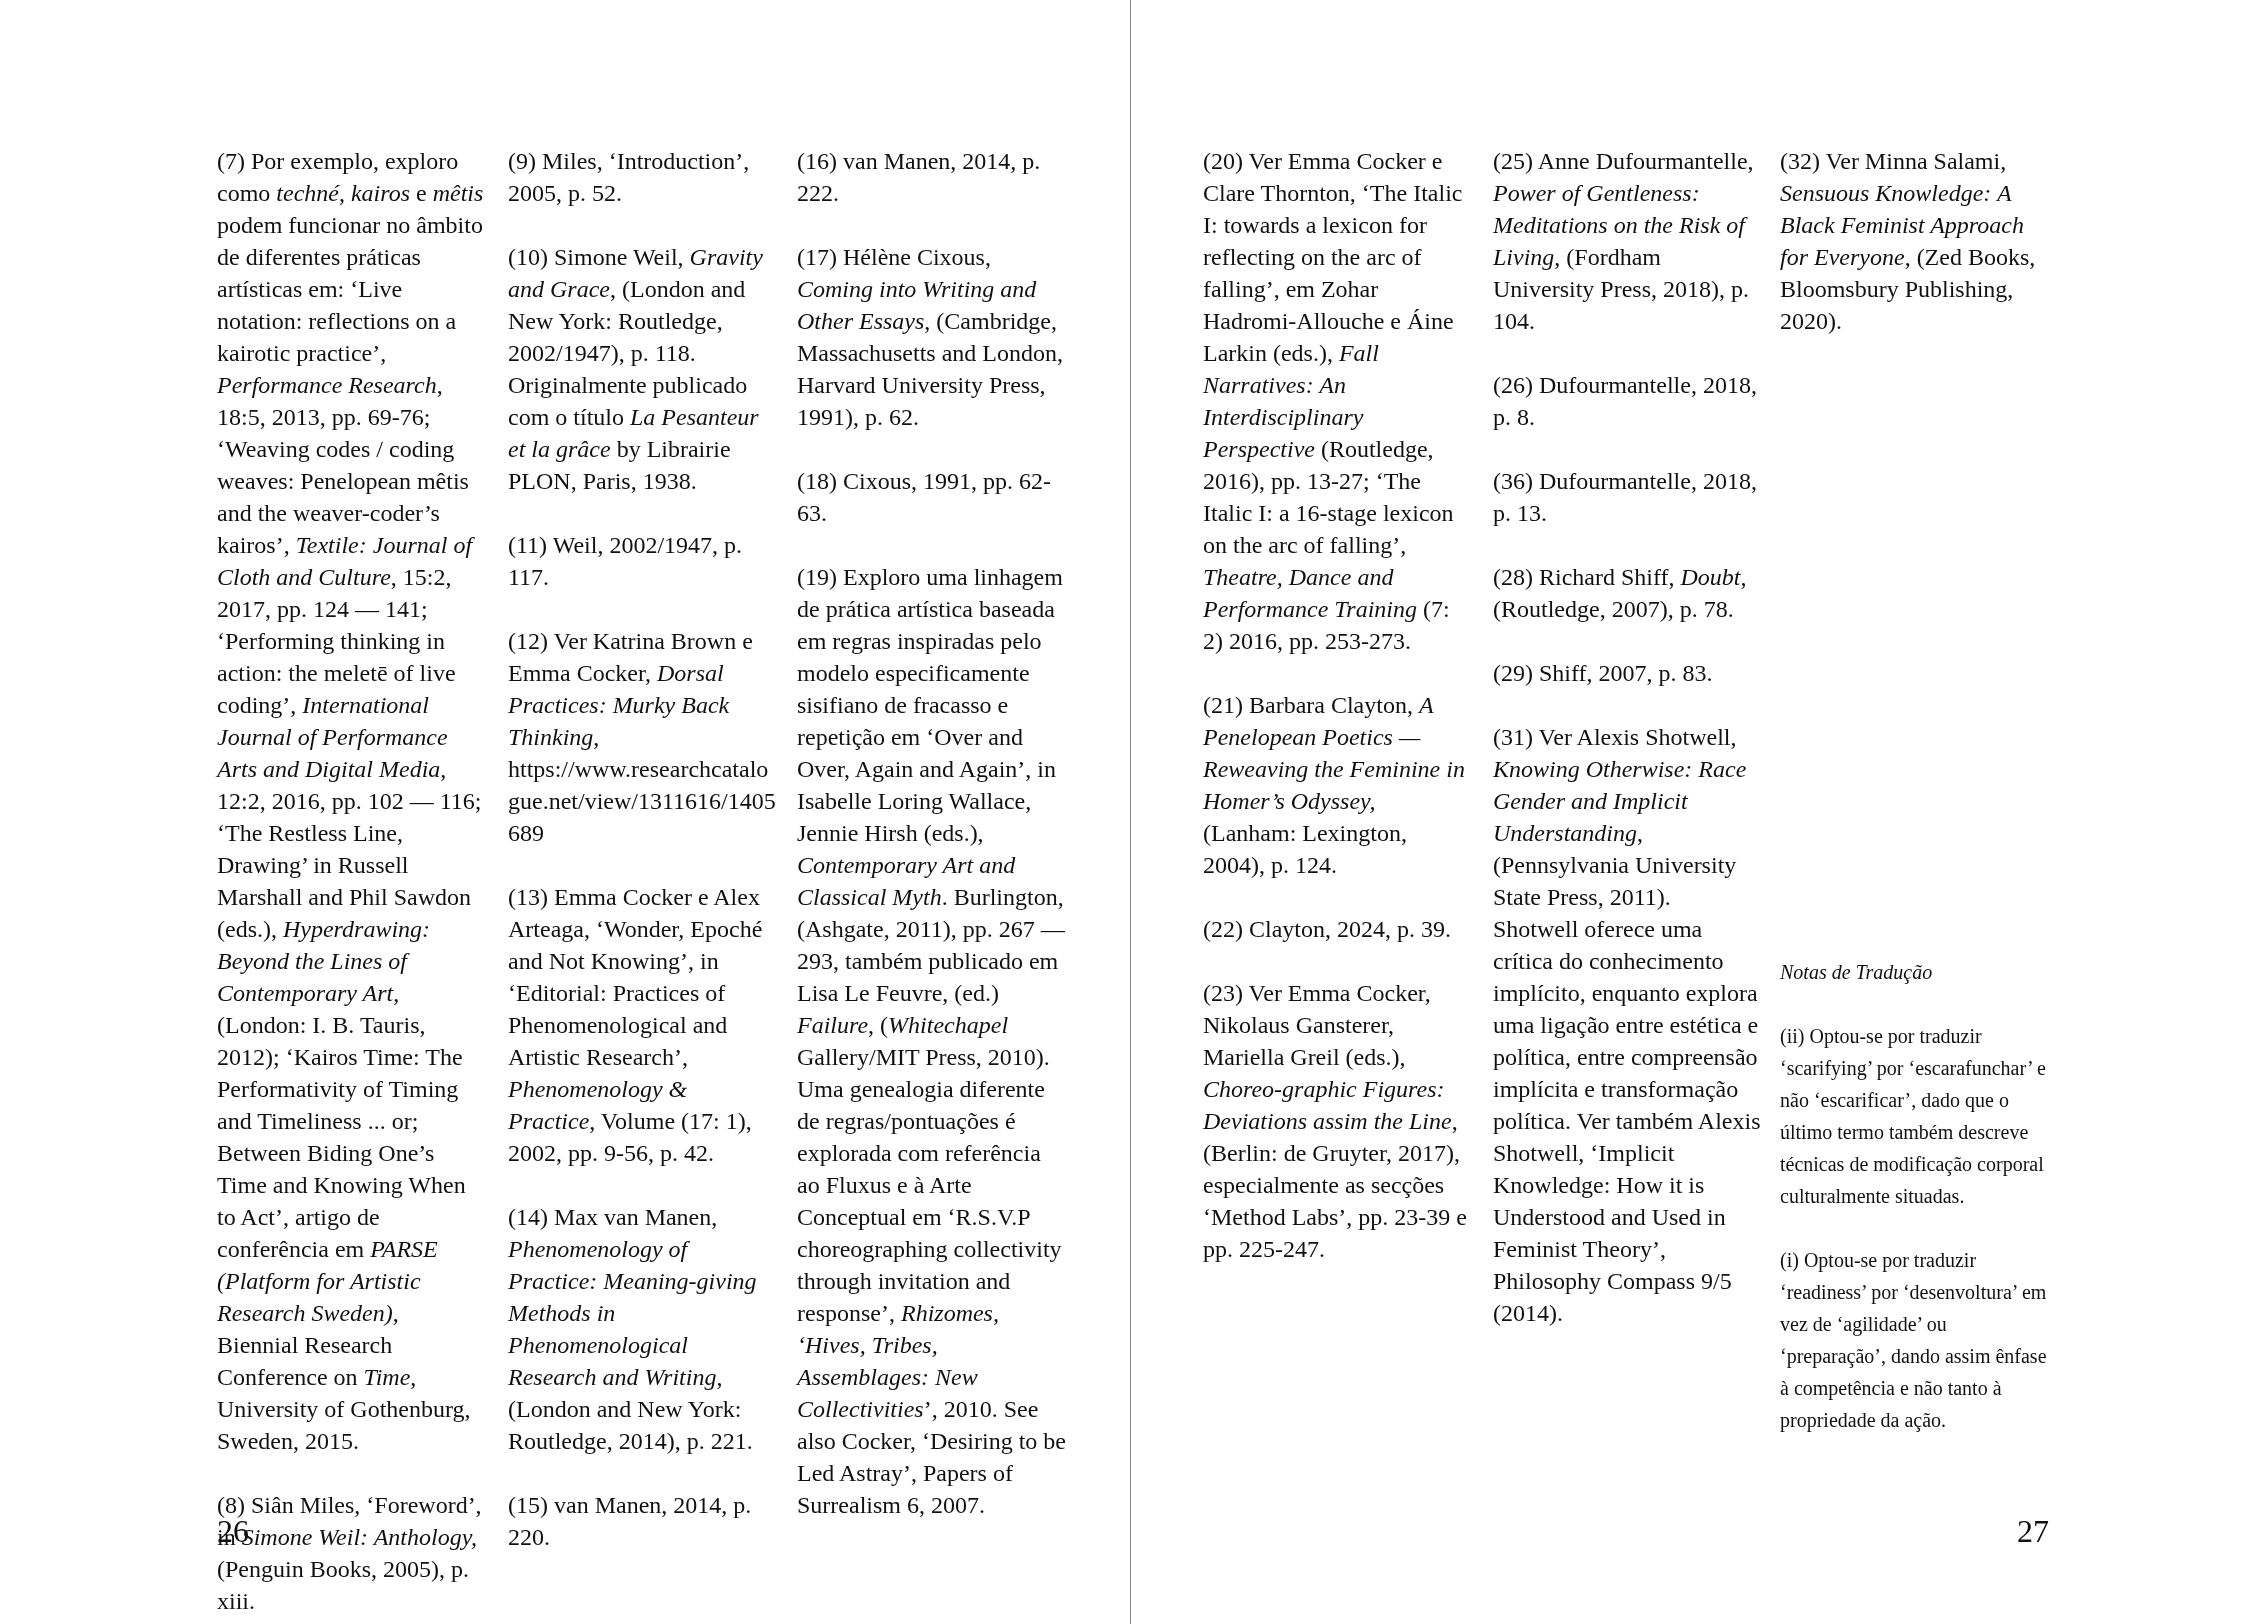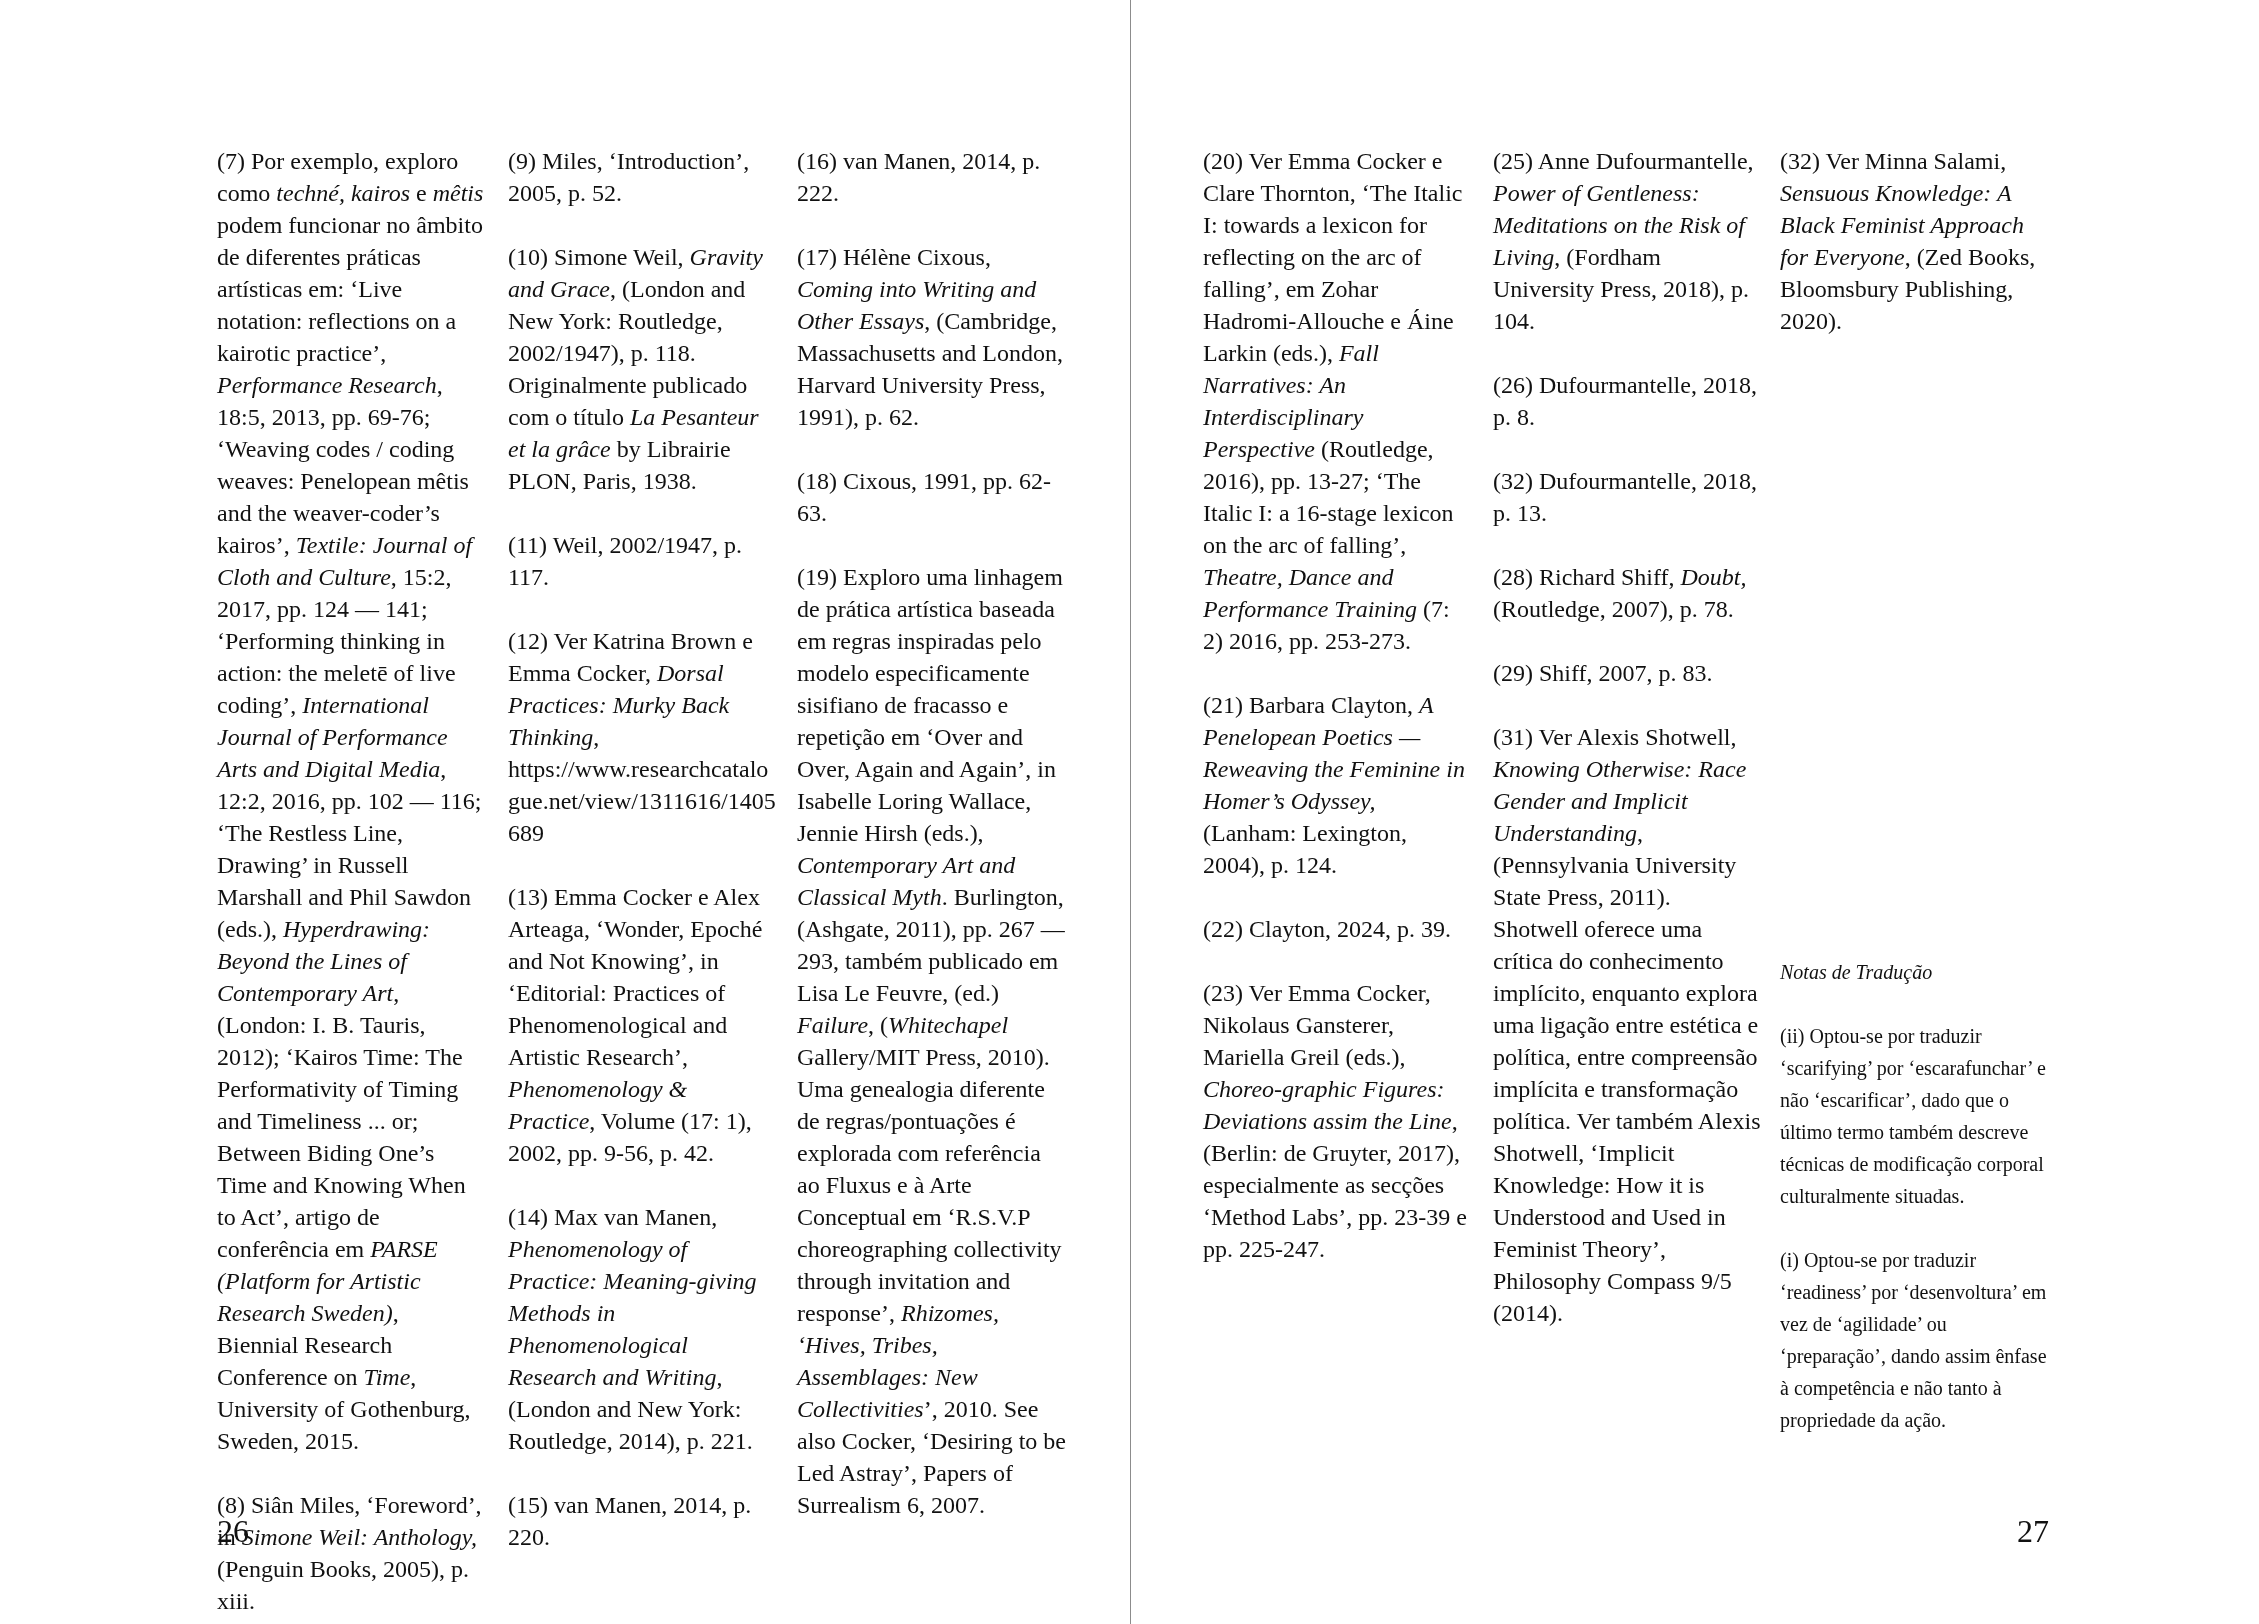--- a/index.html
+++ b/index.html
@@ -90,21 +90,21 @@
   <div>
     <div class="notes-col col4">
         <p class="note"><span>(20) Ver Emma Cocker e Clare Thornton, ‘The Italic I: towards a lexicon for reflecting on the arc of falling’, em Zohar Hadromi-Allouche e Áine Larkin (eds.), </span><em>Fall Narratives: An Interdisciplinary Perspective</em><span> (Routledge, 2016), pp. 13-27; ‘The Italic I: a 16-stage lexicon on the arc of falling’, </span><em>Theatre, Dance and Performance Training</em><span> (7: 2) 2016, pp. 253-273.</span></p>
         <p class="note"><span>(21) Barbara Clayton, </span><em>A Penelopean Poetics — Reweaving the Feminine in Homer’s Odyssey,</em><span> (Lanham: Lexington, 2004), p. 124.</span></p>
         <p class="note"><span>(22) Clayton, 2024, p. 39.</span></p>
         <p class="note"><span>(23) Ver Emma Cocker, Nikolaus Gansterer, Mariella Greil (eds.), </span><em>Choreo-graphic Figures: Deviations assim the Line</em><span>, (Berlin: de Gruyter, 2017), especialmente as secções ‘Method Labs’, pp. 23-39 e pp. 225-247.</span></p>
       </div>
     <div class="notes-col col5">
         <p class="note"><span>(25) Anne Dufourmantelle, </span><em>Power of Gentleness: Meditations on the Risk of Living</em><span>, (Fordham University Press, 2018), p. 104.</span></p>
         <p class="note"><span>(26) Dufourmantelle, 2018, p. 8.</span></p>
-        <p class="note"><span>(32) Dufourmantelle, 2018, p. 13.</span></p>
+        <p class="note"><span>(36) Dufourmantelle, 2018, p. 13.</span></p>
         <p class="note"><span>(28) Richard Shiff, </span><em>Doubt,</em><span> (Routledge, 2007), p. 78.</span></p>
         <p class="note"><span>(29) Shiff, 2007, p. 83.</span></p>
         <p class="note"><span>(31) Ver Alexis Shotwell, </span><em>Knowing Otherwise: Race Gender and Implicit Understanding</em><span>, (Pennsylvania University State Press, 2011). Shotwell oferece uma crítica do conhecimento implícito, enquanto explora uma ligação entre estética e política, entre compreensão implícita e transformação política. Ver também Alexis Shotwell, ‘Implicit Knowledge: How it is Understood and Used in Feminist Theory’, Philosophy Compass 9/5 (2014).</span></p>
       </div>
     <div class="notes-col col6">
         <p class="note"><span>(32) Ver Minna Salami, </span><em>Sensuous Knowledge: A Black Feminist Approach for Everyone</em><span>, (Zed Books, Bloomsbury Publishing, 2020).</span></p>
       </div>
 
     <div class="translation-block">
       <div>

